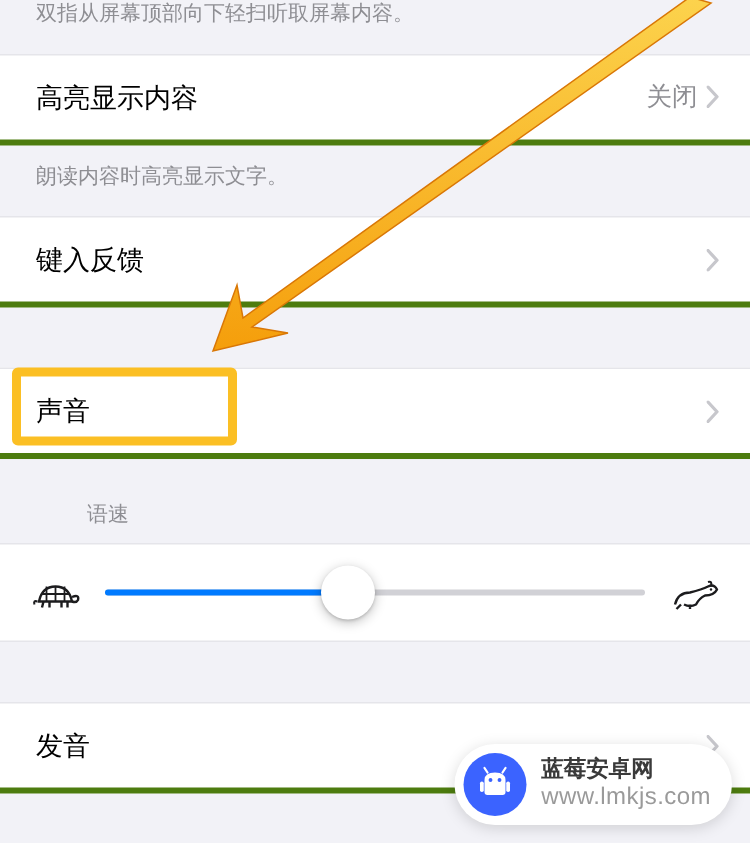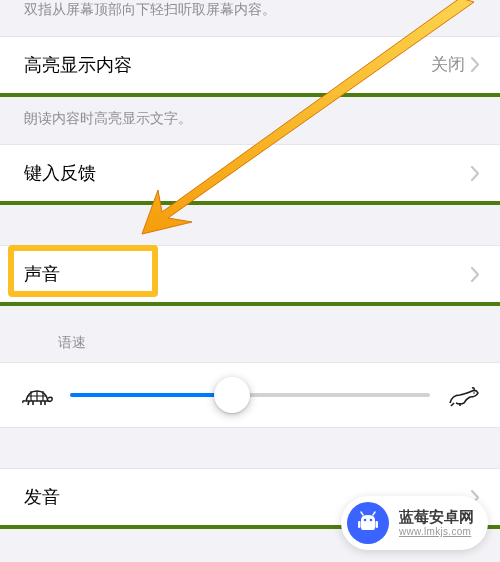--- a/index.html
+++ b/index.html
@@ -146,24 +146,23 @@
       display: flex;
       flex-direction: column;
       line-height: 1.2;
     }
     .watermark-title {
       font-size: 15px;
       font-weight: 600;
       color: #3a3a3a;
     }
     .watermark-url {
-      font-size: 10px;
+      font-size: 16px;
       color: #9a9a9a;
       letter-spacing: 0.3px;
-      text-decoration: underline;
     }
     .voice-cell-wrap {
       position: relative;
       text-align: center;
     }
   </style>
 </head>
 <body>
 
 <div class="arrow-annotation">

